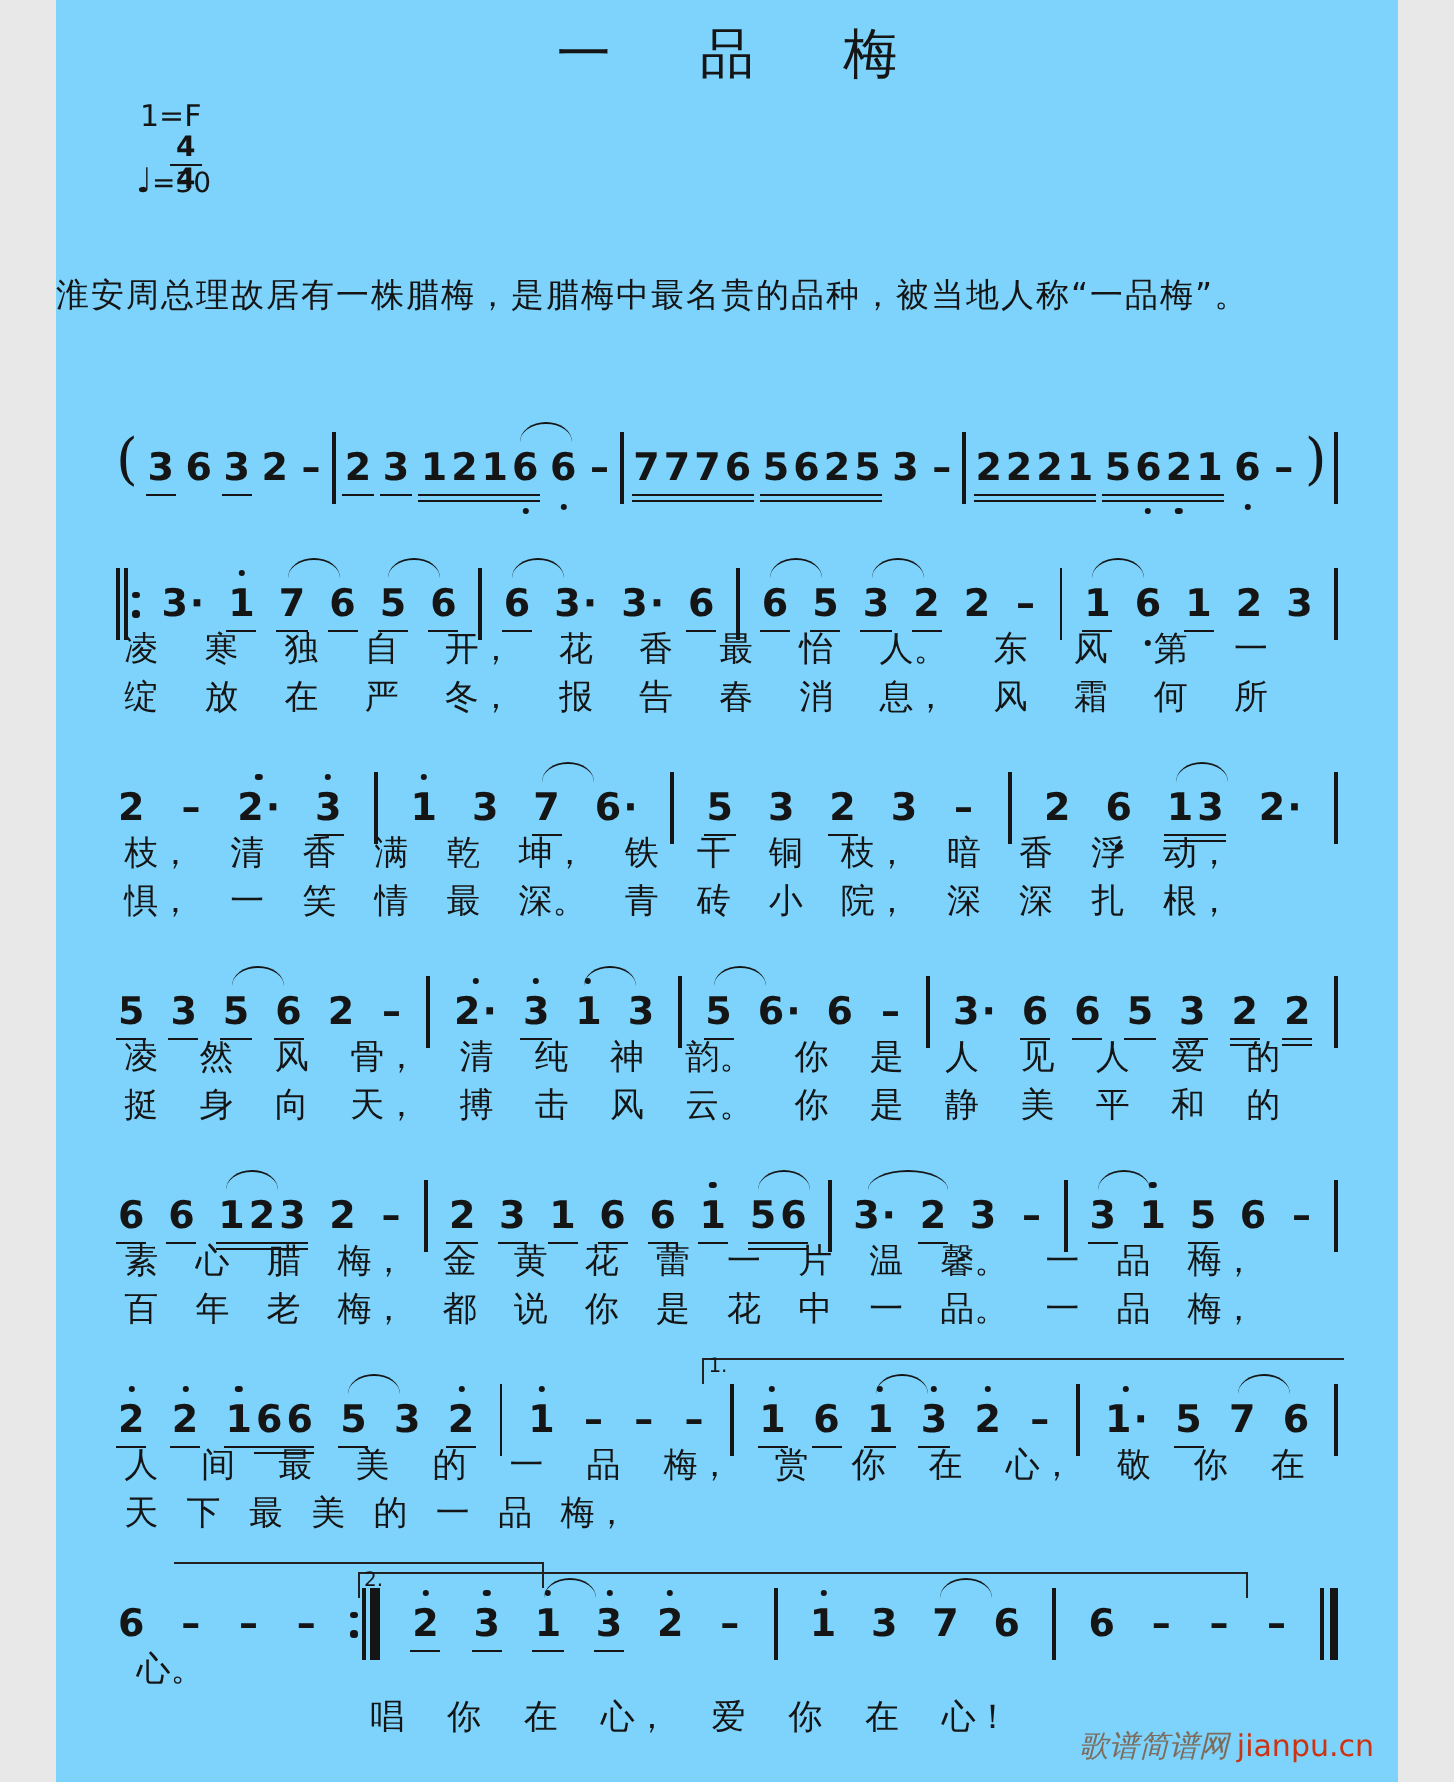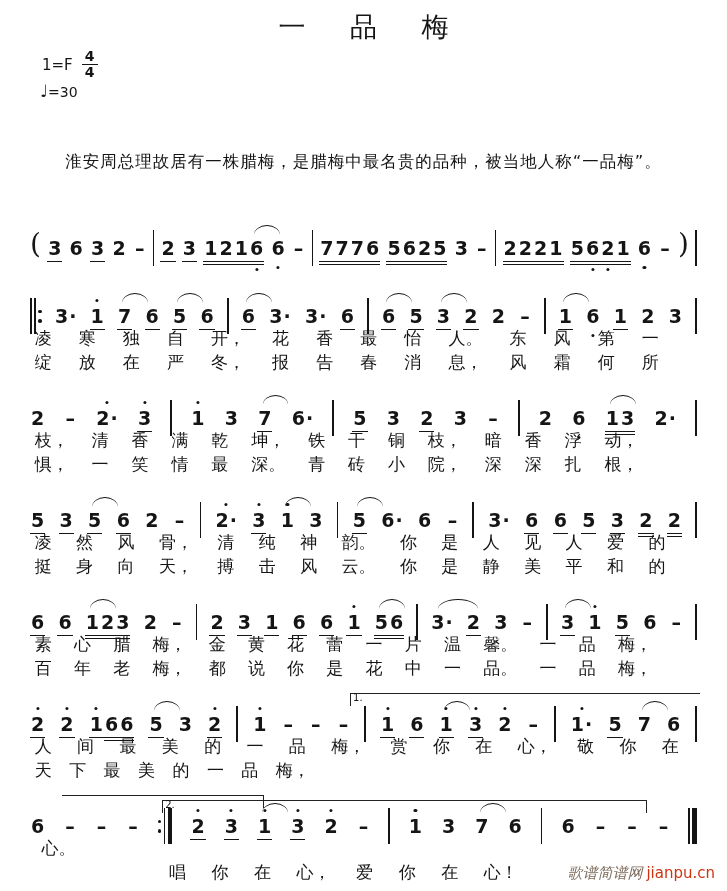--- a/index.html
+++ b/index.html
@@ -1,33 +1,33 @@
 <!DOCTYPE html>
 <html><head>
 <meta charset="utf-8">
 <style>
   html,body{margin:0;padding:0;background:#e8e8e8;}
   .sheet{
-    width:727px;height:891px;margin:0 auto;background:#ffffff;position:relative;
+    width:671px;height:891px;margin:0 auto;background:#7dd3fc;position:relative;
     font-family:"DejaVu Sans",sans-serif;color:#151515;overflow:hidden;
   }
   
   .title{
     text-align:center;padding-top:9px;padding-left:18px;font-size:27px;
     letter-spacing:18px;font-family:"DejaVu Serif",serif;font-weight:500;
   }
   .meta-row{position:relative;height:62px;margin-top:2px;}
-  .keysig{position:absolute;left:42px;top:2px;font-size:15px;display:flex;align-items:center;}
+  .keysig{position:absolute;left:42px;top:2px;font-size:15px;display:flex;align-items:flex-end;flex-direction:column;}
   .frac{display:inline-flex;flex-direction:column;align-items:center;margin-left:9px;
         font-size:14px;line-height:1.1;font-weight:bold;}
   .frac .top{border-bottom:1px solid #151515;padding:0 3px;}
   .tempo{position:absolute;left:40px;top:34px;font-size:14px;}
   .tempo .glyph{font-size:17px;}
   .credits{position:absolute;right:40px;top:2px;font-size:15px;line-height:1.5;}
-  .description{text-align:center;margin-top:42px;font-size:16.5px;letter-spacing:1px;}
+  .description{margin-top:28px;font-size:16.5px;letter-spacing:1px;}
   
   .score{margin-top:44px;padding:0 28px;}
   .system{margin-bottom:12px;}
   .system.intro{margin-bottom:26px;}
   .notes-row{display:flex;justify-content:space-between;align-items:flex-end;
              position:relative;height:42px;padding:0 2px;}
   .tok-group{display:inline-flex;align-items:flex-end;position:relative;}
   .note{position:relative;display:inline-block;font-weight:bold;font-size:19px;
         line-height:21px;padding:0 1px;}
   .aug{font-weight:bold;font-size:19px;margin-left:1px;}

